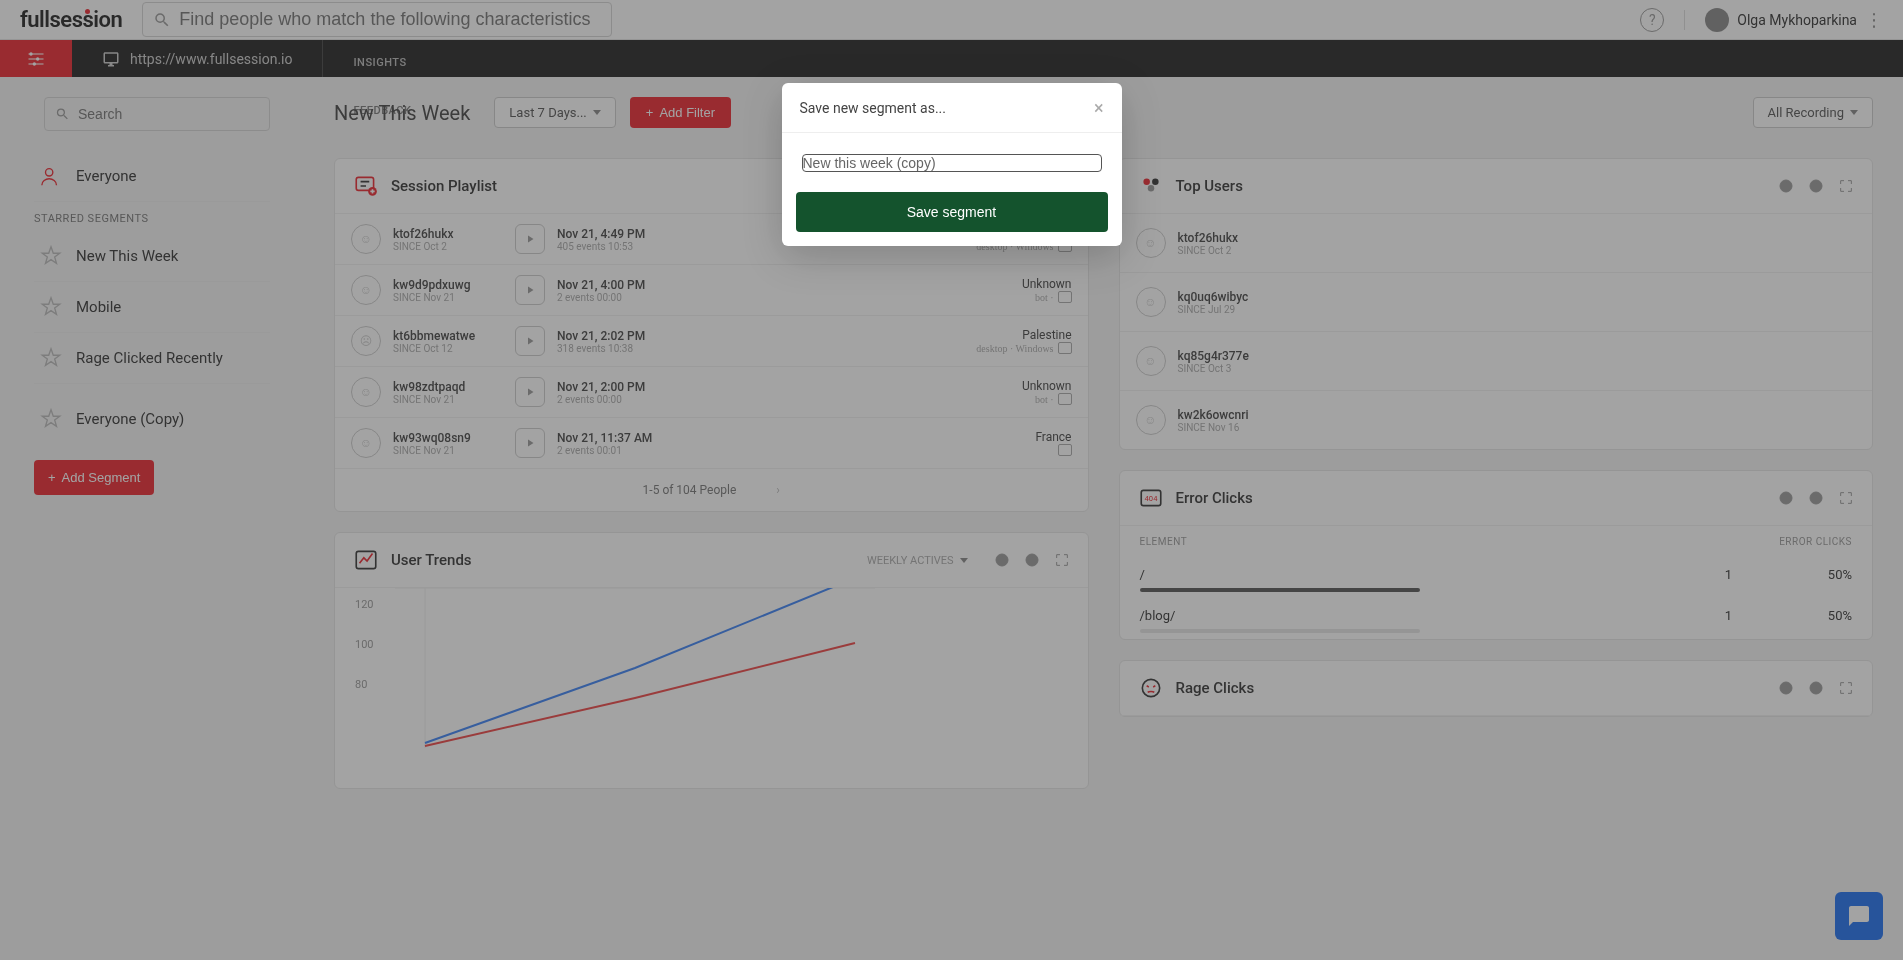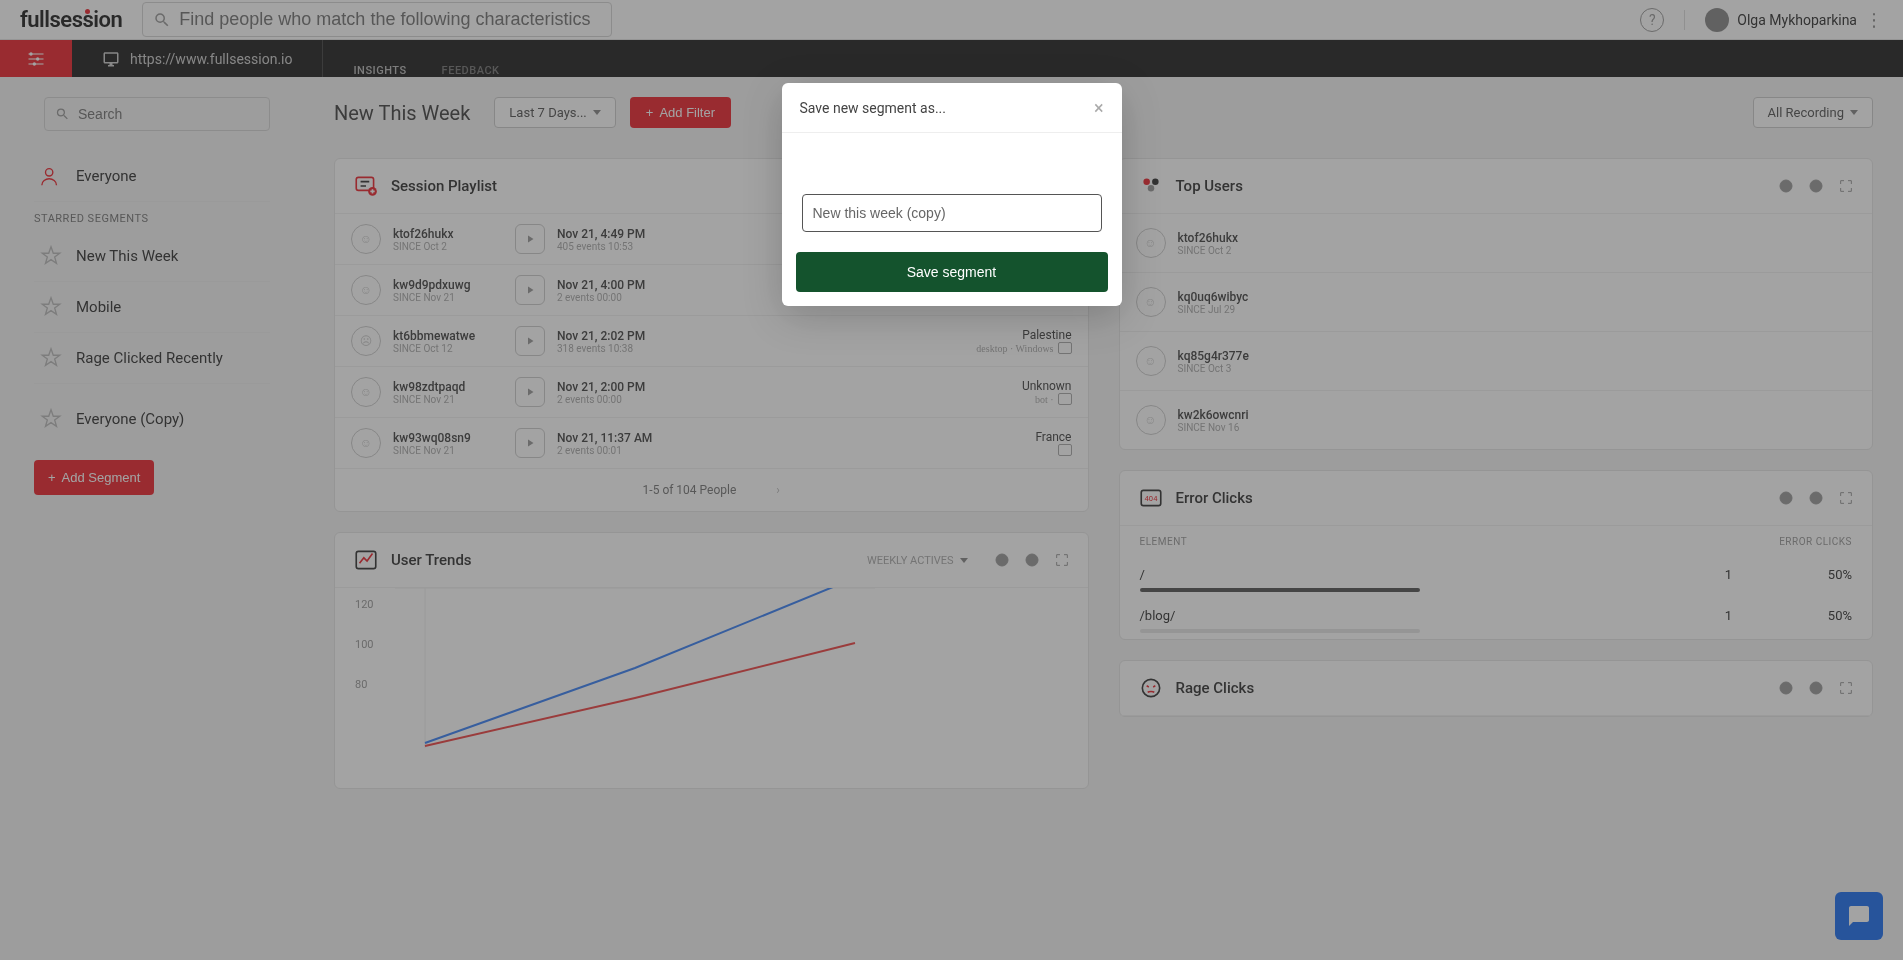--- a/index.html
+++ b/index.html
@@ -18,21 +18,21 @@
 .avatar-sm { width: 24px; height: 24px; border-radius: 50%; background: #888; }
 .user-name { font-size: 14px; color: #333; }
 .kebab { color: #888; font-size: 18px; }
 
 
 .nav-bar { height: 37px; background: #222; display: flex; align-items: stretch; }
 .nav-icon-box { width: 72px; background: #ed262f; display: flex; align-items: center; justify-content: center; }
 .nav-icon-box svg { width: 20px; height: 20px; fill: #fff; }
 .nav-url-box { display: flex; align-items: center; padding: 0 30px; gap: 10px; color: #ccc; font-size: 14px; border-right: 1px solid #444; }
 .nav-url-box svg { width: 18px; height: 18px; fill: #ccc; }
-.nav-tabs { display: flex; align-items: flex-end; gap: 35px; padding: 0 30px; }
+.nav-tabs { display: flex; align-items: flex-start; gap: 35px; padding: 16px 30px; flex-direction: column; }
 .nav-tab { color: #bbb; font-size: 11px; letter-spacing: 0.5px; font-weight: 500; }
 .nav-tab.dim { color: #777; }
 
 
 .main { display: flex; height: calc(960px - 77px); }
 .sidebar { width: 304px; padding: 20px 34px; }
 .sidebar-search { border: 1px solid #d5d5d5; border-radius: 4px; padding: 8px 10px; display: flex; align-items: center; gap: 8px; margin-bottom: 20px; margin-left: 10px; }
 .sidebar-search svg { width: 16px; height: 16px; fill: #999; }
 .sidebar-search input { border: none; outline: none; flex: 1; font-size: 14px; background: transparent; }
 .side-item { display: flex; align-items: center; gap: 14px; padding: 14px 6px; font-size: 15px; color: #333; border-bottom: 1px solid #eee; }
@@ -95,21 +95,21 @@
 .progress-bar.w1 { width: 280px; background: #555; }
 .progress-bar.w2 { width: 280px; }
 
 
 .overlay { position: fixed; inset: 0; background: rgba(50,50,50,0.45); display: flex; align-items: flex-start; justify-content: center; padding-top: 83px; z-index: 100; }
 .modal { background: #fff; border-radius: 6px; width: 340px; box-shadow: 0 10px 40px rgba(0,0,0,0.2); }
 .modal-header { display: flex; align-items: center; padding: 14px 18px; border-bottom: 1px solid #eee; }
 .modal-title { font-size: 14px; color: #444; }
 .modal-close { margin-left: auto; color: #aaa; font-size: 18px; cursor: pointer; }
 .modal-body { padding: 20px; }
-.modal-input { width: 100%; border: 1px solid #555; border-radius: 4px; padding: 10px; font-size: 14px; color: #666; margin-top: 41px; }
+.modal-input { width: 100%; border: 1px solid #555; border-radius: 4px; font-size: 14px; color: #666; }
 .modal-footer { padding: 0 14px 14px; }
 .save-btn { width: 100%; background: #14532d; color: #fff; border: none; padding: 12px; border-radius: 4px; font-size: 14px; }
 
 
 .chat-widget { position: fixed; bottom: 20px; right: 20px; width: 48px; height: 48px; background: #1e6ff1; border-radius: 6px; display: flex; align-items: center; justify-content: center; z-index: 50; }
 .chat-widget svg { width: 24px; height: 24px; fill: #fff; }
 
 
 .chevron { display: inline-block; width: 0; height: 0; border-left: 4px solid transparent; border-right: 4px solid transparent; border-top: 5px solid #888; }
 .card-sub { margin-left: auto; font-size: 11px; color: #aaa; display: flex; align-items: center; gap: 6px; }

